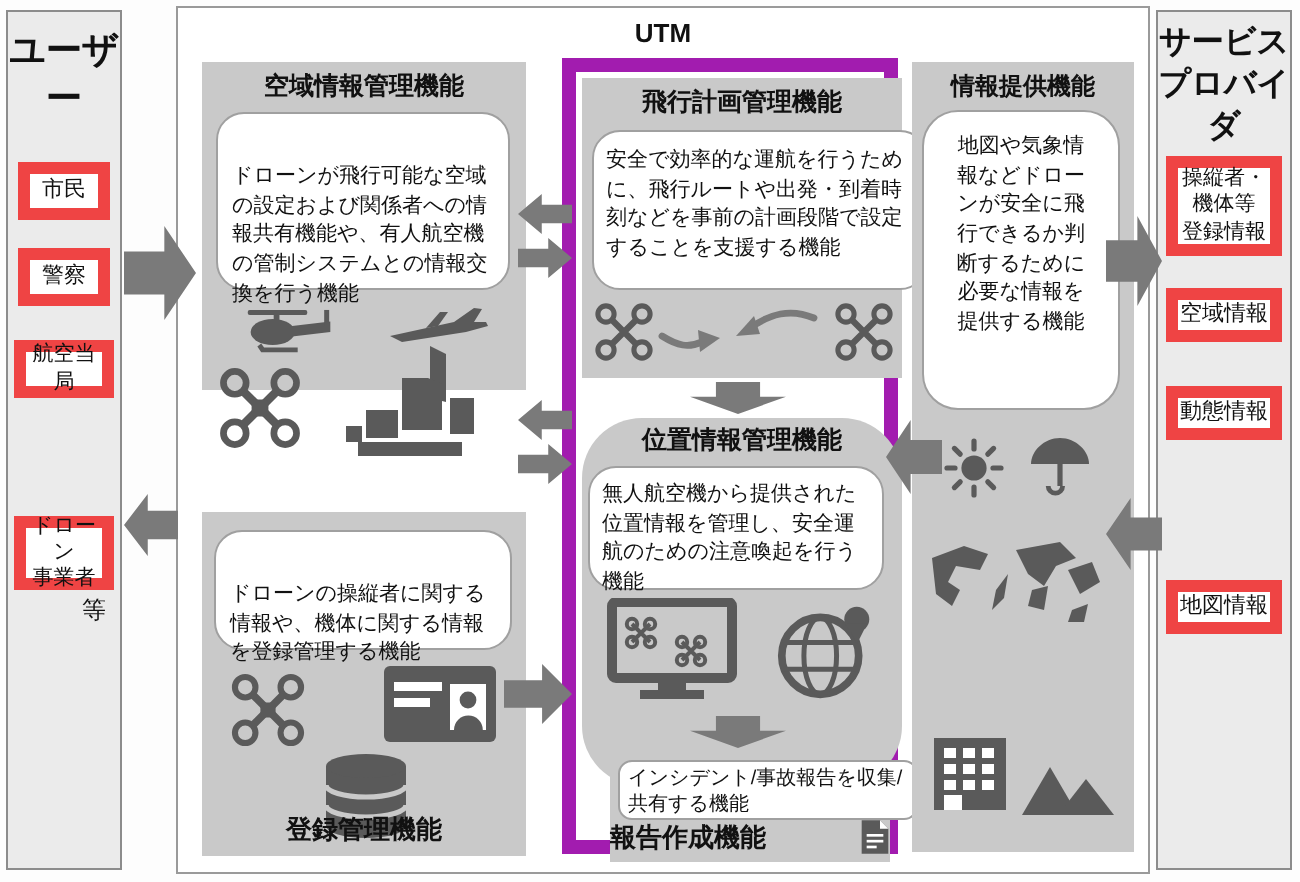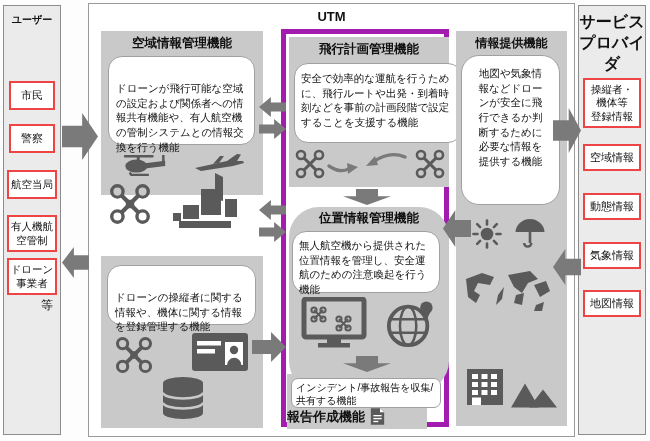--- a/index.html
+++ b/index.html
@@ -2,65 +2,62 @@
 <html><head>
 <meta charset="utf-8">
 <style>
   html,body{margin:0;padding:0;background:#fdfdfd;}
   .page{position:relative;width:650px;height:441px;background:#fdfdfd;
         font-family:"Liberation Sans","DejaVu Sans",sans-serif;color:#111;overflow:hidden;}
   .abs{position:absolute;}
   .pre{white-space:pre-line;}
   .sidecol{position:absolute;background:#ebebeb;border:1px solid #8c8c8c;box-sizing:border-box;}
   .sidecol .coltitle{position:absolute;left:0;right:0;text-align:center;font-weight:bold;}
-  .whitebox{position:absolute;background:#fff;border:2px solid #ef4444;box-sizing:border-box;
+  .whitebox{position:absolute;background:#fff;border:6px solid #ef4444;box-sizing:border-box;
             display:flex;align-items:center;justify-content:center;text-align:center;
             font-size:11px;line-height:1.25;}
   .utmbox{position:absolute;left:88px;top:3px;width:487px;height:434px;background:#fff;
           border:1px solid #9a9a9a;box-sizing:border-box;}
   .panel{position:absolute;background:#c9c9c9;box-sizing:border-box;}
   .ptitle{position:absolute;left:0;right:0;text-align:center;font-weight:bold;font-size:12.5px;}
   .bubble{position:absolute;background:#fff;border:1px solid #a0a0a0;border-radius:14px;
           box-sizing:border-box;font-size:10.5px;line-height:1.4;padding:24px 7px;color:#111;}
   .centercol{position:absolute;left:192px;top:25px;width:168px;height:398px;background:#fff;
-             border:5px solid #a21caf;box-sizing:border-box;}
+             border:7px solid #a21caf;box-sizing:border-box;}
   .arr{position:absolute;background:#7a7a7a;z-index:5;}
   .arr.right{clip-path:polygon(0% 27%,56% 27%,56% 0%,100% 50%,56% 100%,56% 73%,0% 73%);}
   .arr.left{clip-path:polygon(100% 27%,44% 27%,44% 0%,0% 50%,44% 100%,44% 73%,100% 73%);}
   .arr.down{clip-path:polygon(27% 0%,73% 0%,73% 46%,100% 46%,50% 100%,0% 46%,27% 46%);}
   .icon{position:absolute;}
   .icon svg{display:block;width:100%;height:100%;}
-  .titlerow{position:absolute;left:0;right:0;display:flex;align-items:center;justify-content:flex-start;gap:5px;}
+  .titlerow{position:absolute;left:0;right:0;display:flex;align-items:center;justify-content:space-between;gap:5px;}
 </style>
 </head>
 <body>
 
 <div class="page">
 
   <div class="sidecol" style="left:3px;top:5px;width:58px;height:430px;">
-    <div class="coltitle" style="top:7px;font-size:10px;">ユーザー</div>
+    <div class="coltitle" style="top:7px;font-size:18px;">ユーザー</div>
     <div class="whitebox" style="left:5px;top:75px;width:46px;height:29px;">市民</div>
     <div class="whitebox" style="left:5px;top:118px;width:46px;height:29px;">警察</div>
     <div class="whitebox" style="left:3px;top:164px;width:50px;height:29px;font-size:10.5px;">航空当局</div>
-    <div class="whitebox pre" style="left:3px;top:209px;width:50px;height:37px;font-size:10.5px;">有人機航
-空管制</div>
     <div class="whitebox pre" style="left:3px;top:252px;width:50px;height:37px;font-size:10.5px;">ドローン
 事業者</div>
     <div class="abs" style="top:291px;right:7px;font-size:12px;">等</div>
   </div>
 
   <div class="sidecol" style="left:578px;top:5px;width:68px;height:430px;">
     <div class="coltitle pre" style="top:6px;font-size:16px;line-height:1.3;">サービス
 プロバイダ</div>
     <div class="whitebox pre" style="left:4px;top:72px;width:58px;height:50px;font-size:10.5px;">操縦者・
 機体等
 登録情報</div>
     <div class="whitebox" style="left:4px;top:138px;width:58px;height:27px;font-size:11px;">空域情報</div>
     <div class="whitebox" style="left:4px;top:187px;width:58px;height:27px;font-size:11px;">動態情報</div>
-    <div class="whitebox" style="left:4px;top:236px;width:58px;height:27px;font-size:11px;">気象情報</div>
     <div class="whitebox" style="left:4px;top:284px;width:58px;height:27px;font-size:11px;">地図情報</div>
   </div>
 
   <div class="utmbox">
     <div class="abs" style="top:5px;left:0;right:0;text-align:center;font-weight:bold;font-size:13px;">UTM</div>
 
     <div class="panel" style="left:12px;top:27px;width:162px;height:164px;">
       <div class="ptitle" style="top:4px;">空域情報管理機能</div>
       <div class="bubble" style="left:7px;top:25px;width:147px;height:89px;">ドローンが飛行可能な空域の設定および関係者への情報共有機能や、有人航空機の管制システムとの情報交換を行う機能</div>
       <div class="icon" style="left:20px;top:122px;width:48px;height:27px;">
@@ -135,20 +132,21 @@
         </svg>
       </div>
       <div class="icon" style="left:58px;top:120px;width:48px;height:46px;">
         <svg viewBox="0 0 48 46">
           <rect x="4" y="7" width="40" height="30" fill="#5a5a5a"></rect>
           <ellipse cx="24" cy="7" rx="20" ry="6" fill="#5a5a5a"></ellipse>
             <ellipse cx="24" cy="37" rx="20" ry="6" fill="#5a5a5a"></ellipse>
           <path d="M4 16.5 a20 6 0 0 0 40 0 M4 26.5 a20 6 0 0 0 40 0" stroke="#c9c9c9" stroke-width="2.6" fill="none"></path>
         </svg>
       </div>
+      <div class="ptitle" style="bottom:4px;font-size:13px;">登録管理機能</div>
     </div>
 
     <div class="centercol">
       <div class="panel" style="left:3px;top:3px;width:160px;height:150px;">
         <div class="ptitle" style="top:4px;">飛行計画管理機能</div>
         <div class="bubble" style="left:5px;top:26px;width:168px;height:80px;padding:7px 6px;">安全で効率的な運航を行うために、飛行ルートや出発・到着時刻などを事前の計画段階で設定することを支援する機能</div>
         <div class="icon" style="left:6px;top:112px;width:30px;height:30px;">
           <svg viewBox="0 0 40 40">
               <g fill="none" stroke="#5a5a5a" stroke-width="3.4">
             <circle cx="8" cy="8" r="5.4"></circle>
@@ -212,21 +210,21 @@
             <ellipse cx="24" cy="28" rx="8.5" ry="20" fill="none" stroke="#5a5a5a" stroke-width="2.6"></ellipse>
             <path d="M5 21 H43 M5 35 H43" stroke="#5a5a5a" stroke-width="2.6"></path>
             <circle cx="43" cy="9" r="6.5" fill="#5a5a5a"></circle>
             <polygon points="43,22 37.5,11 48.5,11" fill="#5a5a5a"></polygon>
           </svg>
         </div>
       </div>
 
       <div class="arr down" style="left:57px;top:322px;width:48px;height:16px;"></div>
 
-      <div class="panel" style="left:1px;top:340px;width:140px;height:55px;">
+      <div class="panel" style="left:17px;top:340px;width:140px;height:55px;">
         <div class="bubble" style="left:4px;top:4px;width:150px;height:30px;border-radius:7px;font-size:10px;line-height:1.3;padding:2px 4px;">インシデント/事故報告を収集/共有する機能</div>
         <div class="titlerow" style="bottom:3px;">
           <span style="font-weight:bold;font-size:13px;">報告作成機能</span>
           <span class="icon" style="position:static;width:15px;height:19px;">
             <svg viewBox="0 0 18 22">
               <path d="M1 1 H12 L17 6 V21 H1 Z" fill="#5a5a5a"></path>
               <polygon points="12,1 17,6 12,6" fill="#fff"></polygon>
               <g stroke="#fff" stroke-width="1.6">
                 <line x1="4" y1="10" x2="14" y2="10"></line>
                   <line x1="4" y1="13.5" x2="14" y2="13.5"></line>

